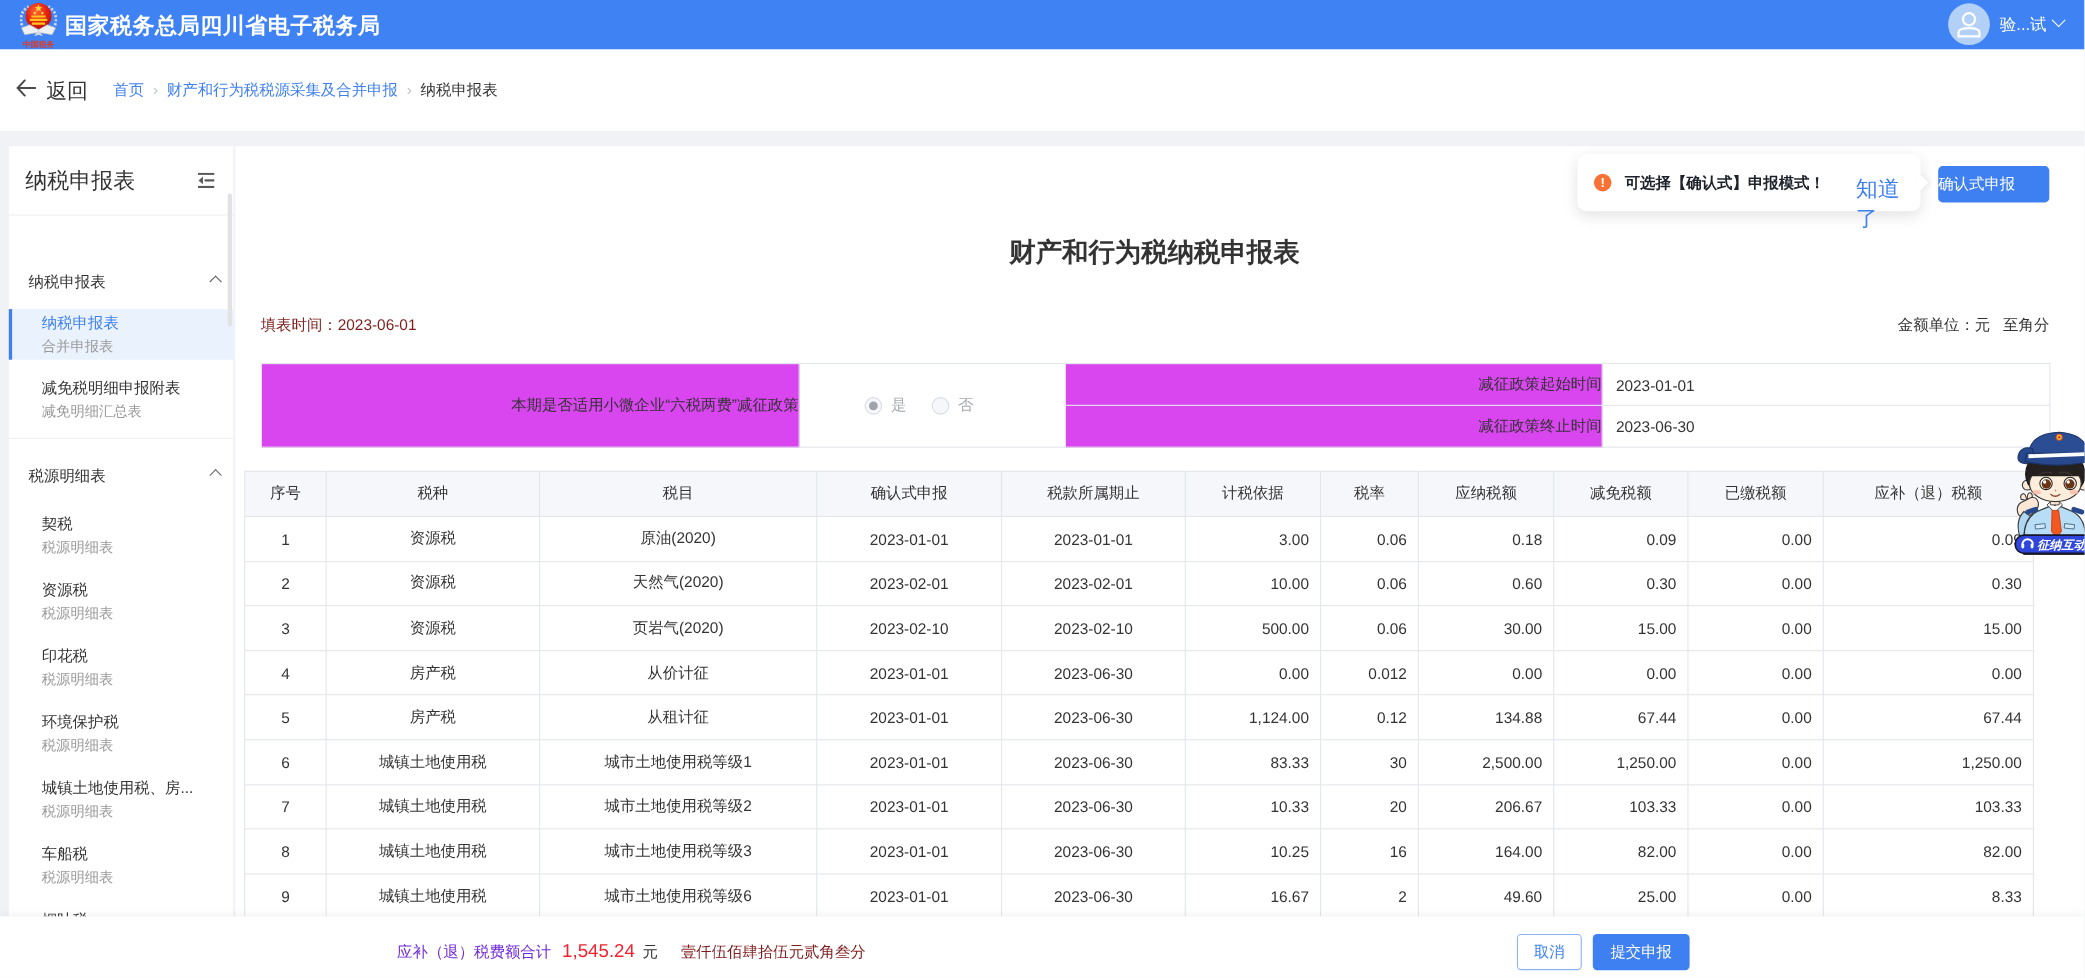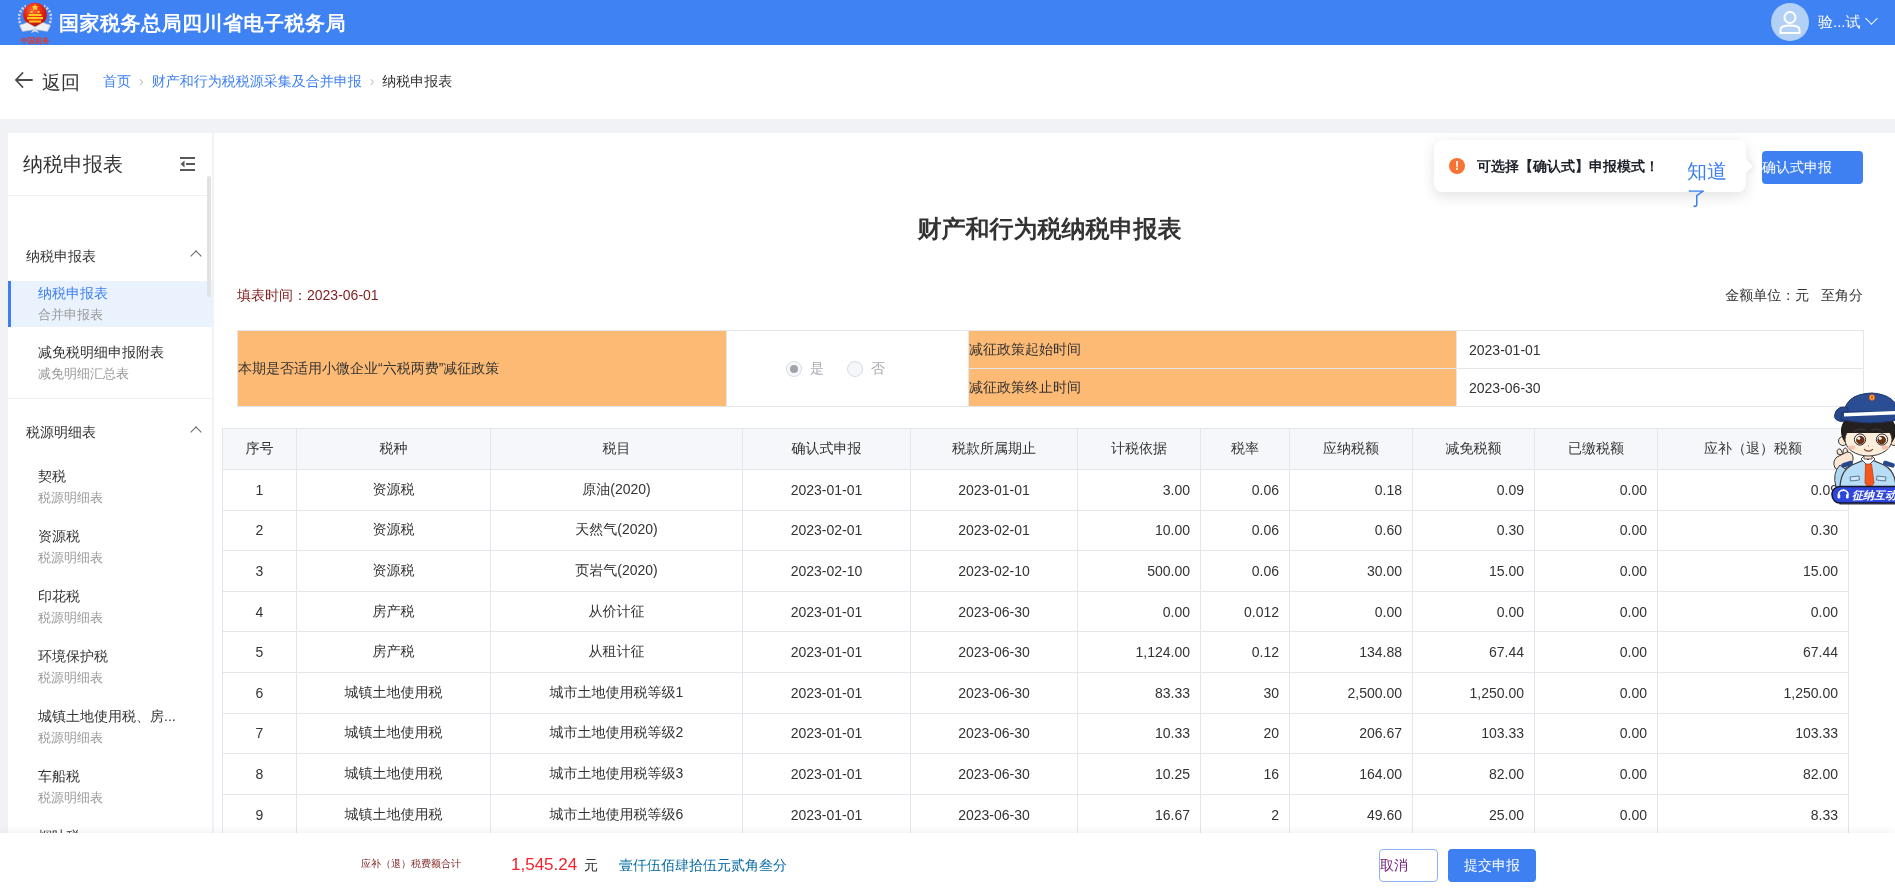--- a/index.html
+++ b/index.html
@@ -27,37 +27,37 @@
   .sel-bar { position:absolute; left:0; top:281px; width:3px; height:46px; background:#3e7ff2; }
   .sb-thumb { position:absolute; left:199px; top:43px; width:4px; height:121px; background:#e2e2e2; border-radius:2px; }
   
   .main { position:absolute; left:214px; top:133px; width:1681px; height:700px; background:#fff; }
   .title { position:absolute; left:209px; top:213px; width:1681px; text-align:center; font-size:24px; font-weight:bold; color:#333; }
   .filltime { position:absolute; left:237px; top:287px; font-size:14px; color:#7f1d1d; }
   .unit { position:absolute; right:32px; top:287px; font-size:14px; color:#333; }
   table { border-collapse:collapse; table-layout:fixed; }
   .ftable { position:absolute; left:237px; top:330px; width:1626px; }
   .ftable td { border:1px solid #e3e6ea; font-size:14px; color:#333; height:38px; }
-  .ftable .lab { background:#fdba74; text-align:left; }
+  .ftable .lab { background:#d946ef; text-align:right; }
   .ftable .val { background:#fff; padding-left:12px; }
   .radios { padding-left:59px; font-size:14px; }
   .ftable td.radios .rlab { color:#a8abb2; margin-left:8px; }
   .radio { display:inline-block; width:16px; height:16px; border-radius:50%; background:#f5f7fa; border:1px solid #d9dce3; vertical-align:-4px; position:relative; }
   .radio.on::after { content:""; position:absolute; left:3px; top:3px; width:8px; height:8px; border-radius:50%; background:#a0a3a9; }
   .mtable { position:absolute; left:222px; top:428px; width:1626px; }
   .mtable th { background:#f6f7fa; font-weight:normal; font-size:14px; color:#333; height:41px; border:1px solid #e3e6ea; }
   .mtable td { font-size:14px; color:#333; height:40.6px; border:1px solid #e3e6ea; text-align:center; }
   .mtable td.num { text-align:right; padding-right:10px; }
   
   .footer { position:absolute; left:0; top:833px; width:1895px; height:56px; background:#fff; box-shadow:0 -2px 8px rgba(0,0,0,0.05); z-index:30; }
-  .f-lab { position:absolute; left:361px; top:24px; font-size:10px; color:#7f1d1d; }
+  .f-lab { position:absolute; left:361px; top:24px; font-size:14px; color:#6d28d9; }
   .f-red { position:absolute; left:511px; top:22px; font-size:17px; color:#f5222d; }
   .f-yuan { position:absolute; left:584px; top:24px; font-size:14px; color:#333; }
-  .f-cap { position:absolute; left:619px; top:24px; font-size:14px; color:#0369a1; }
-  .btn-cancel { position:absolute; left:1379px; top:16px; width:59px; height:33px; border:1px solid #8fb3f7; border-radius:4px; background:#fff; color:#701a75; font-size:14px; line-height:31px; }
+  .f-cap { position:absolute; left:619px; top:24px; font-size:14px; color:#7f1d1d; }
+  .btn-cancel { position:absolute; left:1379px; top:16px; width:59px; height:33px; border:1px solid #8fb3f7; border-radius:4px; background:#fff; color:#3b82f6; font-size:14px; text-align:center; line-height:31px; }
   .btn-submit { position:absolute; left:1448px; top:16px; width:88px; height:33px; border-radius:4px; background:#3e7ff2; color:#fff; font-size:14px; text-align:center; line-height:33px; }
   
   .toast { position:absolute; left:1434px; top:140px; width:312px; height:52px; background:#fff; border-radius:8px; box-shadow:0 4px 14px rgba(0,0,0,0.12); z-index:40; }
   .toast .arrow { position:absolute; right:-5px; top:21px; width:10px; height:10px; background:#fff; transform:rotate(45deg); box-shadow:2px -2px 5px rgba(0,0,0,0.06); }
   .t-icon { position:absolute; left:15px; top:18px; width:16px; height:16px; border-radius:50%; background:#f77234; color:#fff; font-size:12px; font-weight:bold; text-align:center; line-height:16px; }
   .t-txt { position:absolute; left:43px; top:18px; font-size:14px; font-weight:bold; color:#1d2129; }
   .t-know { position:absolute; left:253px; top:18px; font-size:20px; color:#3e7ff2; }
   .btn-confirm { position:absolute; left:1762px; top:151px; width:101px; height:33px; background:#3e7ff2; border-radius:4px; color:#fff; font-size:14px; text-align:left; line-height:33px; z-index:40; }
 </style>
 </head>

